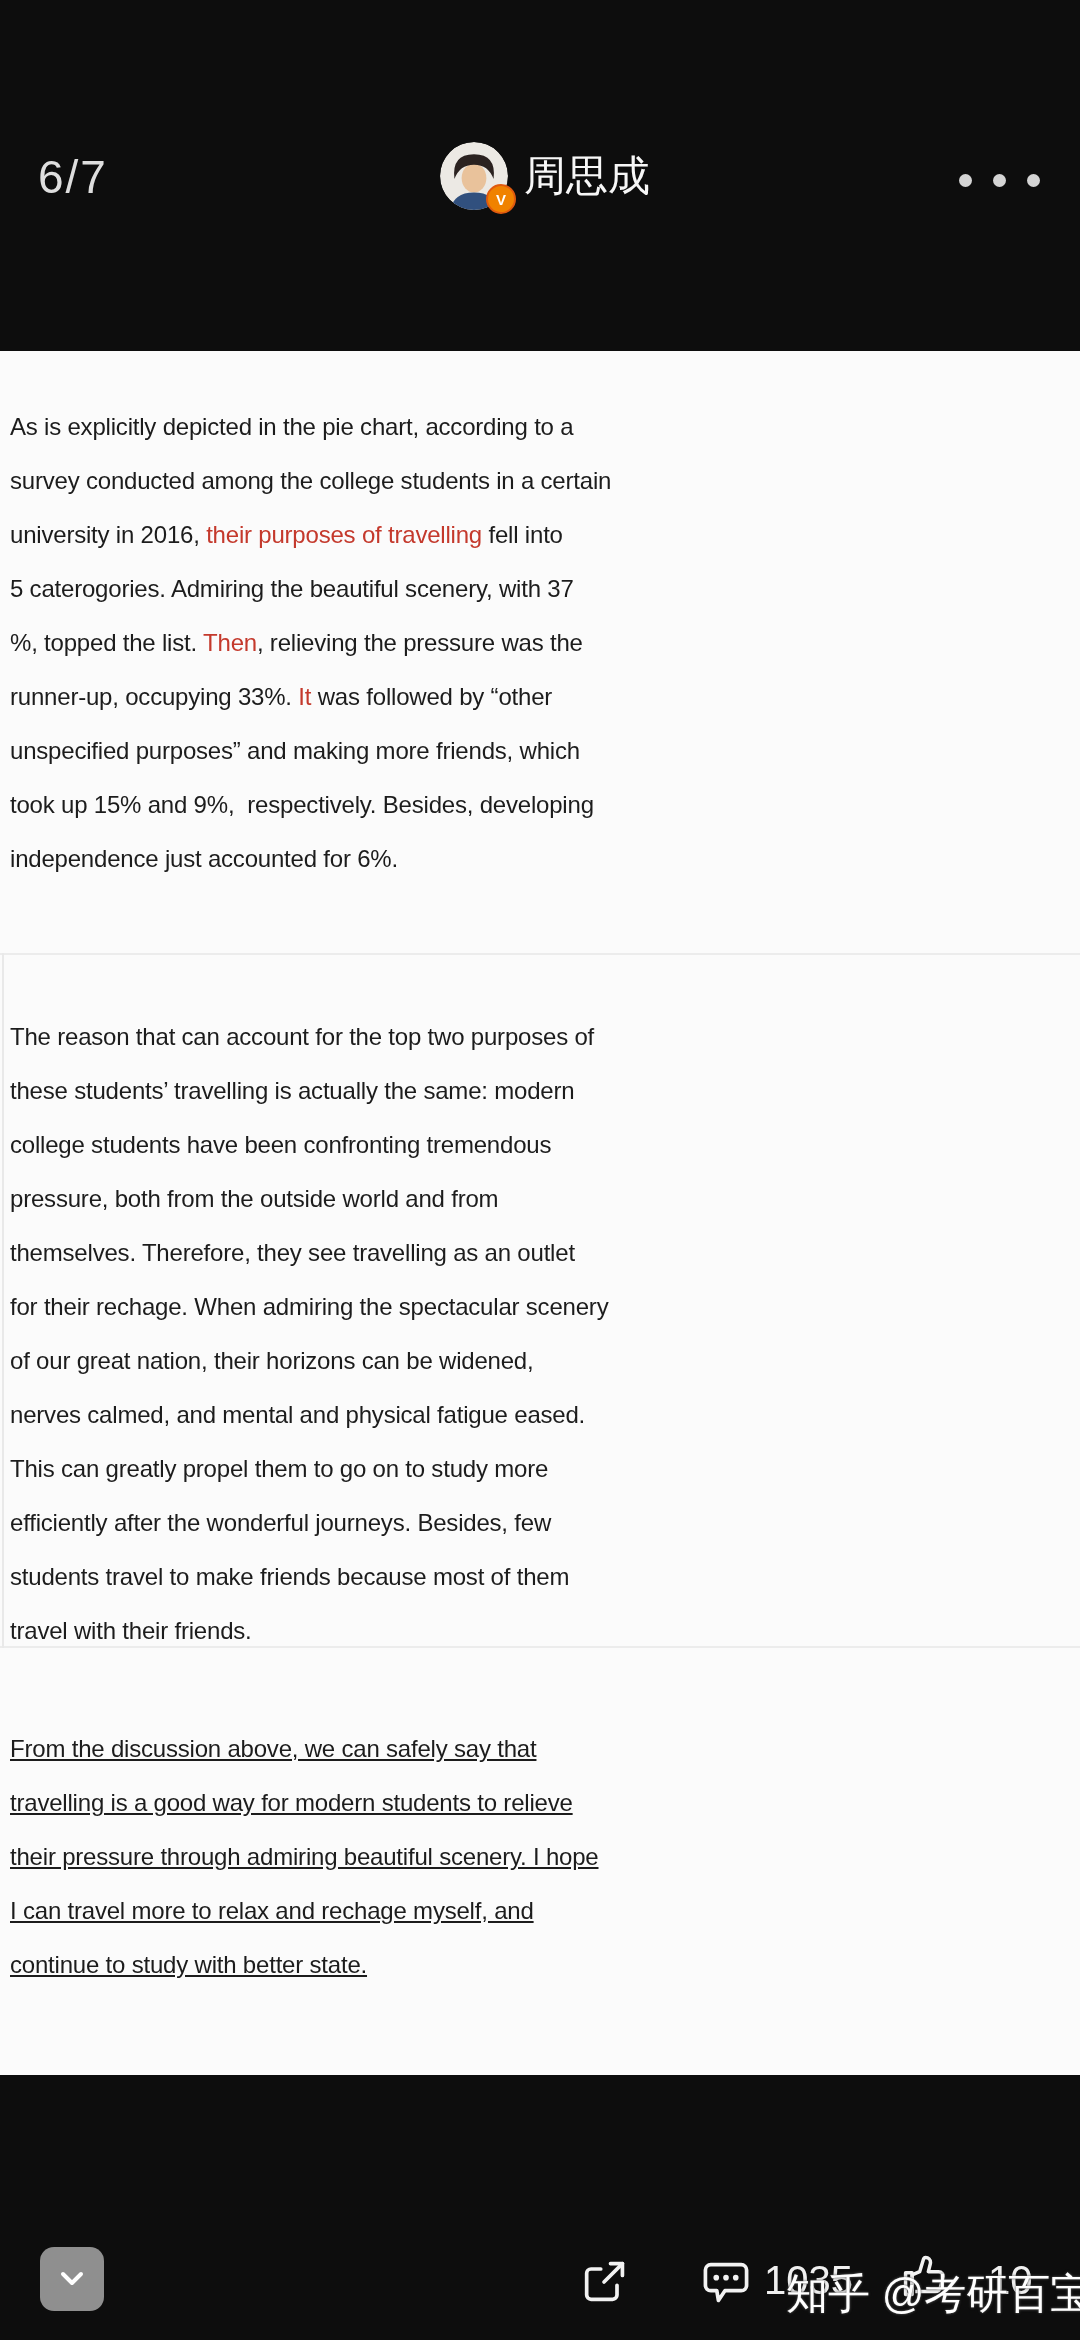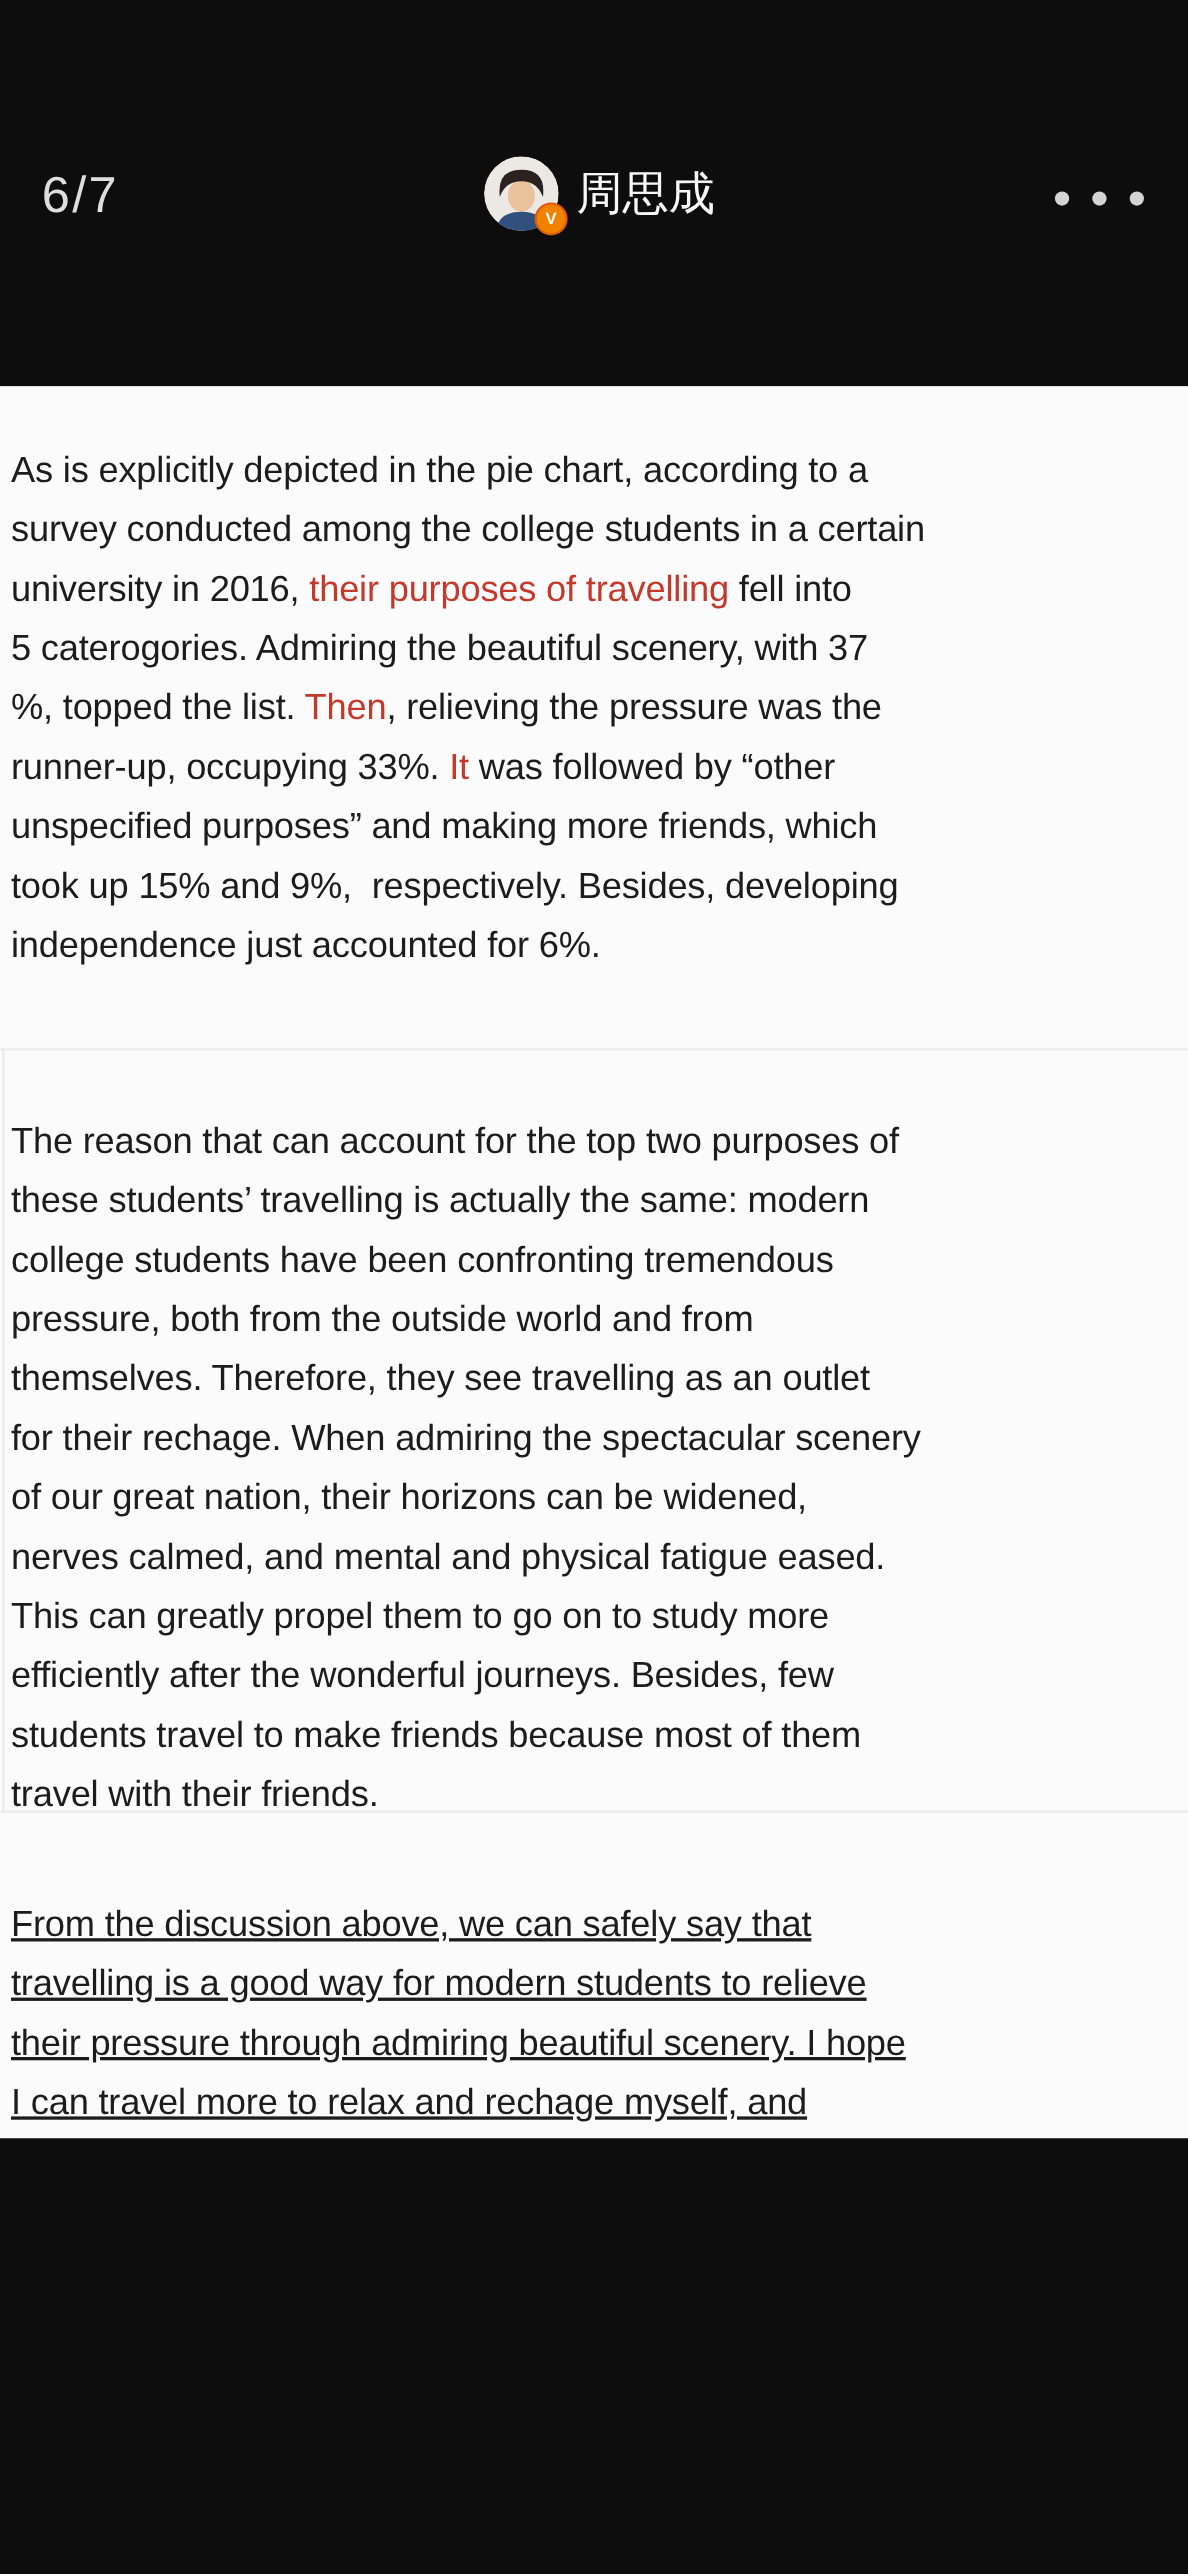--- a/index.html
+++ b/index.html
@@ -1,34 +1,34 @@
 <!DOCTYPE html>
 <html><head>
 <meta charset="utf-8">
 <style>
   html,body{margin:0;padding:0;background:#0c0c0c;}
-  #screen{position:relative;width:1080px;height:1944px;background:#0d0d0d;overflow:hidden;
+  #screen{position:relative;width:1080px;height:2340px;background:#0d0d0d;overflow:hidden;
           font-family:"Liberation Sans","DejaVu Sans",sans-serif;}
 
   
   .page-indicator{position:absolute;left:38px;top:150px;font-size:46px;color:#dedede;letter-spacing:2px;}
   .user-chip{position:absolute;left:440px;top:142px;display:flex;align-items:center;}
   .avatar-wrap{position:relative;width:68px;height:68px;}
   .avatar-wrap svg{display:block;border-radius:50%;}
   .verified-badge{position:absolute;right:-8px;bottom:-4px;width:26px;height:26px;border-radius:50%;
       background:#f08200;border:2px solid #e05a0e;color:#fff;font-size:15px;font-weight:bold;
       display:flex;align-items:center;justify-content:center;}
   .username{margin-left:16px;font-size:42px;color:#f7f7f7;}
   .more-menu{position:absolute;right:36px;top:170px;display:flex;gap:21px;padding:4px;}
   .more-menu i{width:13px;height:13px;border-radius:50%;background:#d4d4d4;display:block;}
 
   
   .sheet{position:absolute;left:0;top:351px;width:1080px;height:1724px;background:#fbfbfb;}
   #essay{padding:49px 8px 0 10px;color:#1c1c1c;}
-  .line{height:54px;line-height:54px;font-size:33px;white-space:pre;letter-spacing:-.2px;}
+  .line{height:54px;line-height:54px;font-size:24px;white-space:pre;letter-spacing:-.2px;}
   .para:nth-child(2){margin-top:124px;}
   .para:nth-child(3){margin-top:64px;text-decoration:underline;}
   .red{color:#c4392c;}
   .ul{text-decoration-thickness:3px;text-underline-offset:7px;margin-top:20px;}
 
   
   .stitch-h{position:absolute;left:0;width:1080px;height:2px;background:#ececec;}
   .stitch-v{position:absolute;left:2px;width:2px;background:#e9e9e9;}
 
   

